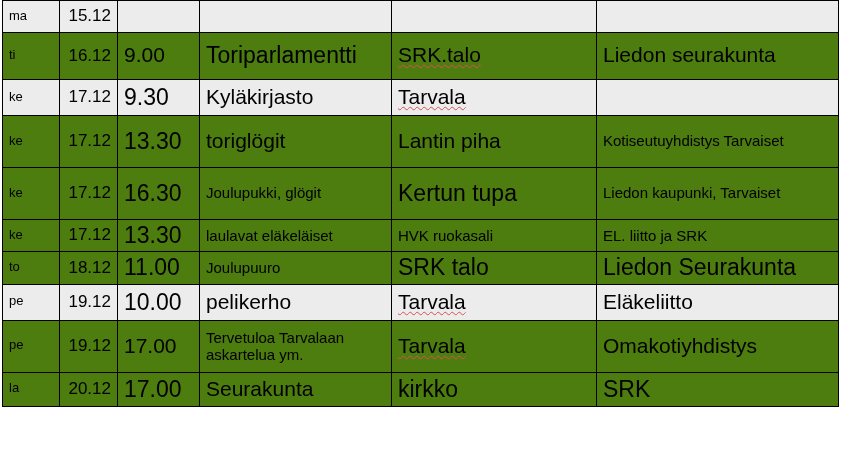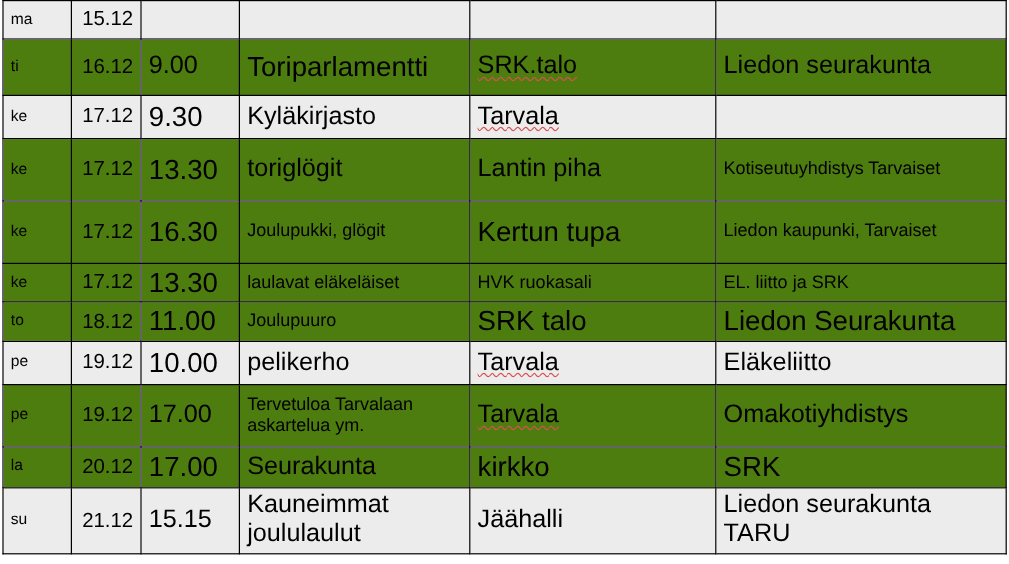--- a/index.html
+++ b/index.html
@@ -159,23 +159,15 @@
 
       <tr class="row-plain" style="height:34px;padding-left:12px;">
         <td class="day">la</td>
         <td class="date">20.12</td>
         <td class="t-md">17.00</td>
         <td class="t-lg">Seurakunta</td>
         <td class="t-md">kirkko</td>
         <td class="t-md">SRK</td>
       </tr>
 
-      <tr class="row-shaded" style="height:55px;">
-        <td class="day">su</td>
-        <td class="date">21.12</td>
-        <td class="t-lg">15.15</td>
-        <td class="t-lg">Kauneimmat joululaulut</td>
-        <td class="t-lg">Jäähalli</td>
-        <td class="t-lg">Liedon seurakunta TARU</td>
-      </tr>
     </tbody>
   </table>
 </div>
 
 </body></html>

